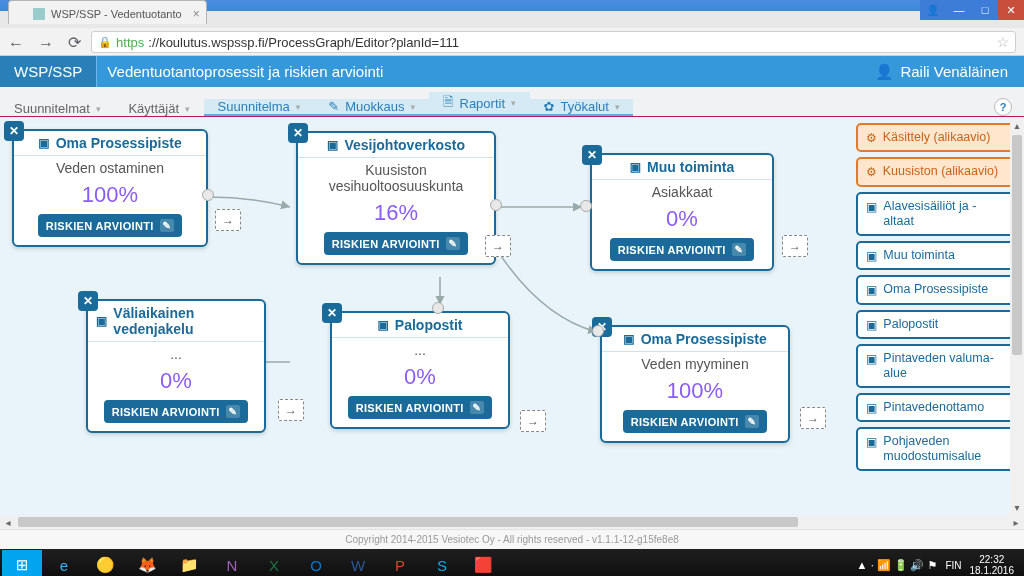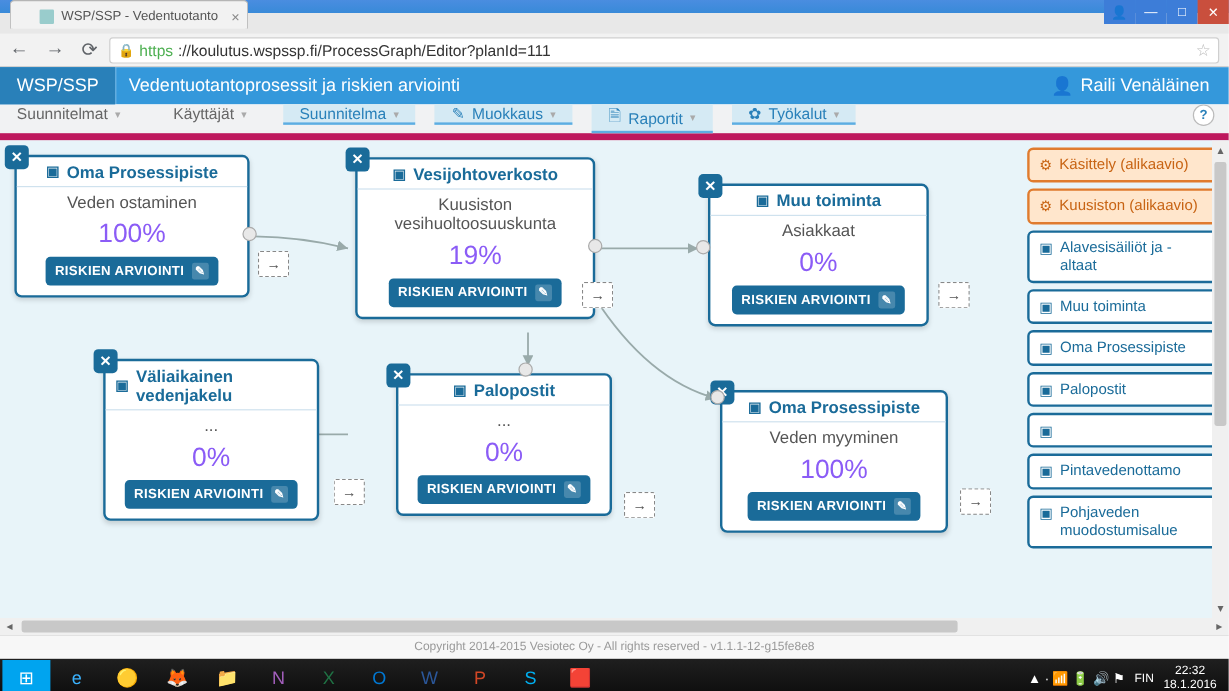--- a/index.html
+++ b/index.html
@@ -25,21 +25,21 @@
 .wc-max { background: #3d7dd8; }
 .wc-close { background: #c94f3d; }
 
 
 .app-header { height: 31px; background: #3498db; color: #fff; display: flex; align-items: center; font-size: 15px; }
 .app-brand { background: #2980b9; padding: 0 14px; height: 100%; display: flex; align-items: center; font-weight: 500; }
 .app-title { padding-left: 10px; border-left: 1px solid rgba(255,255,255,0.3); height: 100%; display: flex; align-items: center; }
 .app-user { margin-left: auto; padding-right: 16px; display: flex; align-items: center; gap: 6px; }
 
 
-.menu-bar { height: 30px; background: #f1f2f3; border-bottom: 6px solid #be185d; display: flex; align-items: flex-start; font-size: 13px; color: #666; gap: 16px; }
+.menu-bar { height: 30px; background: #f1f2f3; border-bottom: 1px solid #be185d; display: flex; align-items: flex-end; font-size: 13px; color: #666; }
 .menu-item { padding: 0 14px; display: flex; align-items: center; gap: 6px; cursor: pointer; }
 .menu-item.active { background: #d5eaf4; color: #2980b9; border-bottom: 2px solid #5dade2; }
 .menu-caret { font-size: 9px; color: #aaa; }
 .menu-help { margin-left: auto; display: flex; align-items: center; padding-right: 12px; }
 .menu-help span { width: 18px; height: 18px; border-radius: 50%; background: #fff; border: 1px solid #bbb; display: flex; align-items: center; justify-content: center; font-size: 11px; color: #2980b9; font-weight: bold; }
 
 
 .canvas { position: relative; height: 398px; background: #e8f4f9; overflow: hidden; }
 
 
@@ -191,21 +191,21 @@
   <div class="dot" style="left:202px; top:72px"></div>
   <div class="port" style="left:215px; top:92px"></div>
 
   <div class="node" style="left:296px; top:14px; width:200px">
     <div class="node-close">✕</div>
     <div class="node-head">
         <span class="cube">▣</span>
         <span>Vesijohtoverkosto</span>
       </div>
     <div class="node-sub">Kuusiston vesihuoltoosuuskunta</div>
-    <div class="node-pct">19%</div>
+    <div class="node-pct">16%</div>
     <div class="node-btn">
         <span>RISKIEN ARVIOINTI</span>
         <span class="edit">✎</span>
       </div>
   </div>
   <div class="dot" style="left:490px; top:82px"></div>
   <div class="dot" style="left:490px; top:122px"></div>
   <div class="port" style="left:485px; top:118px"></div>
 
   <div class="node" style="left:590px; top:36px; width:184px">
@@ -291,20 +291,21 @@
       <div class="side-card">
         <span class="ico">▣</span>
         <span>Oma Prosessipiste</span>
       </div>
       <div class="side-card">
         <span class="ico">▣</span>
         <span>Palopostit</span>
       </div>
       <div class="side-card">
         <span class="ico">▣</span>
+        <span>Pintaveden valuma-alue</span>
       </div>
       <div class="side-card">
         <span class="ico">▣</span>
         <span>Pintavedenottamo</span>
       </div>
       <div class="side-card">
         <span class="ico">▣</span>
         <span>Pohjaveden muodostumisalue</span>
       </div>
     </div>

